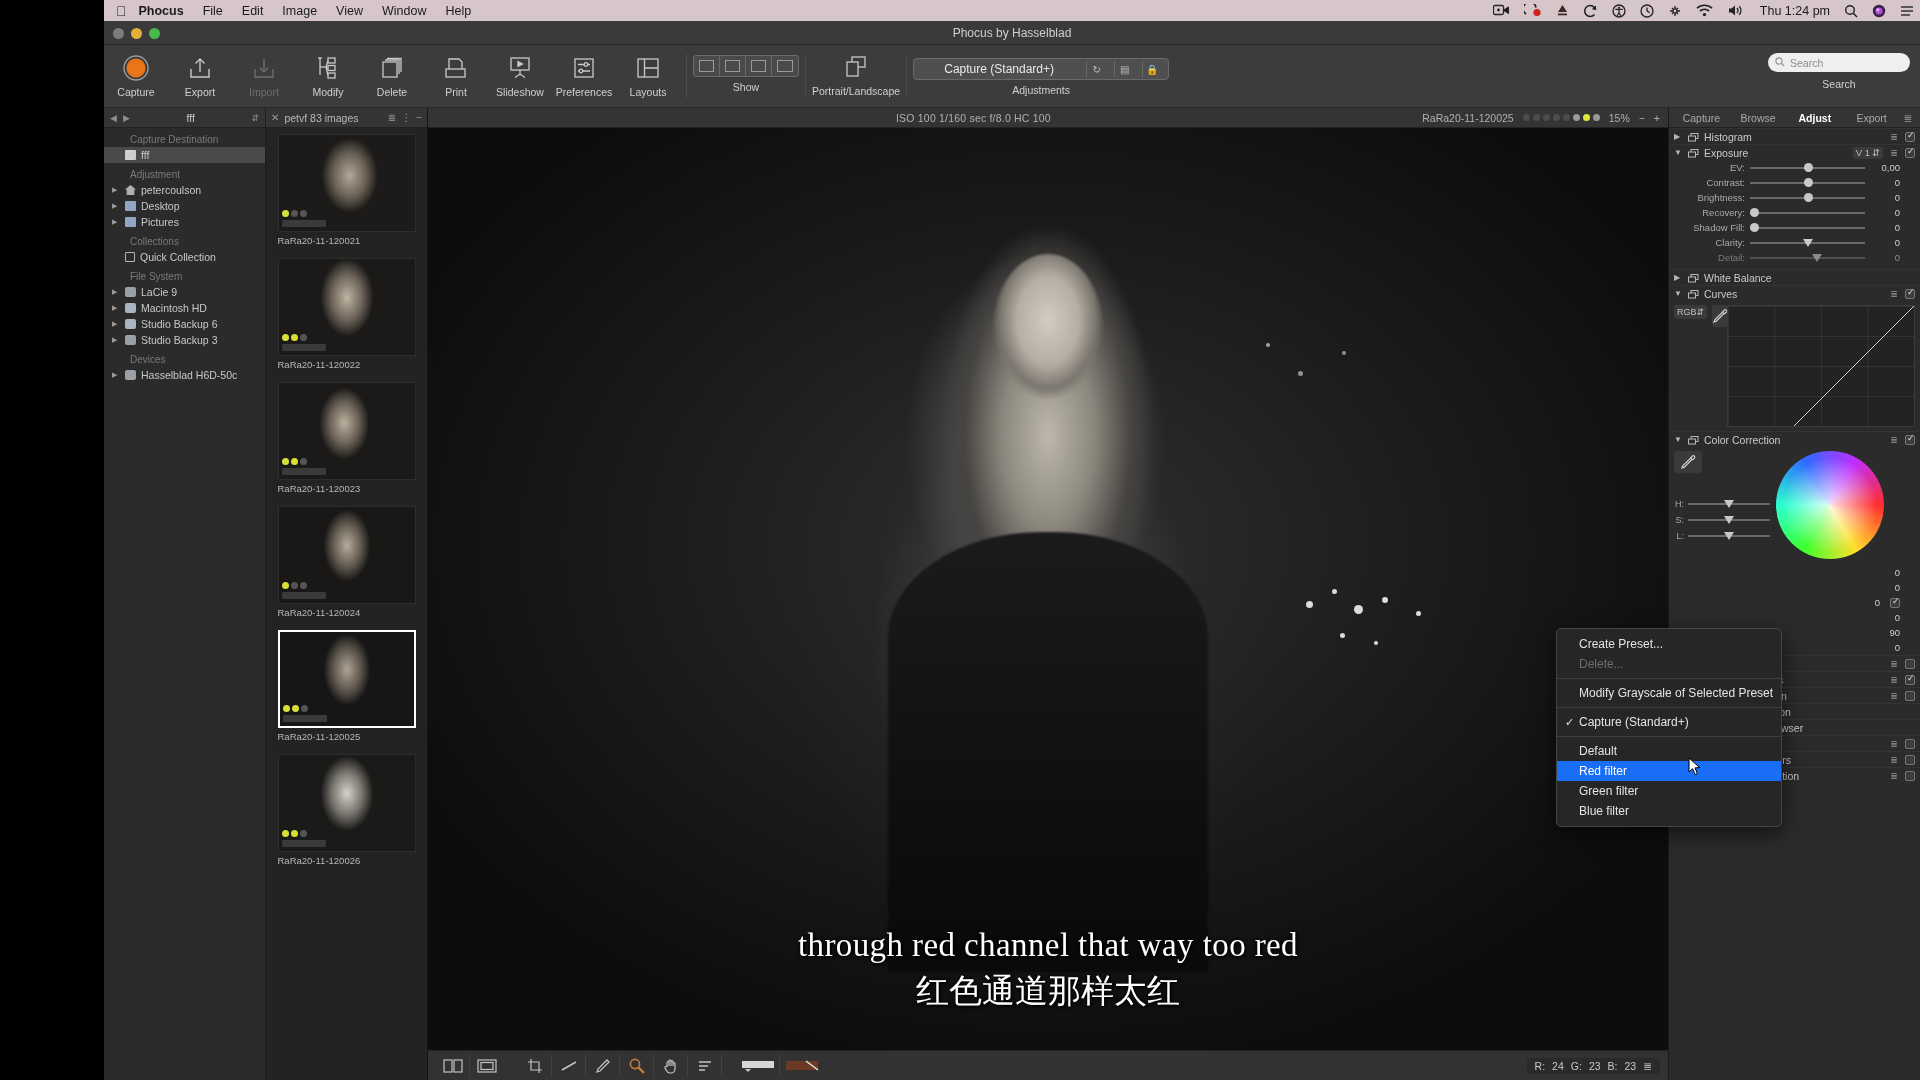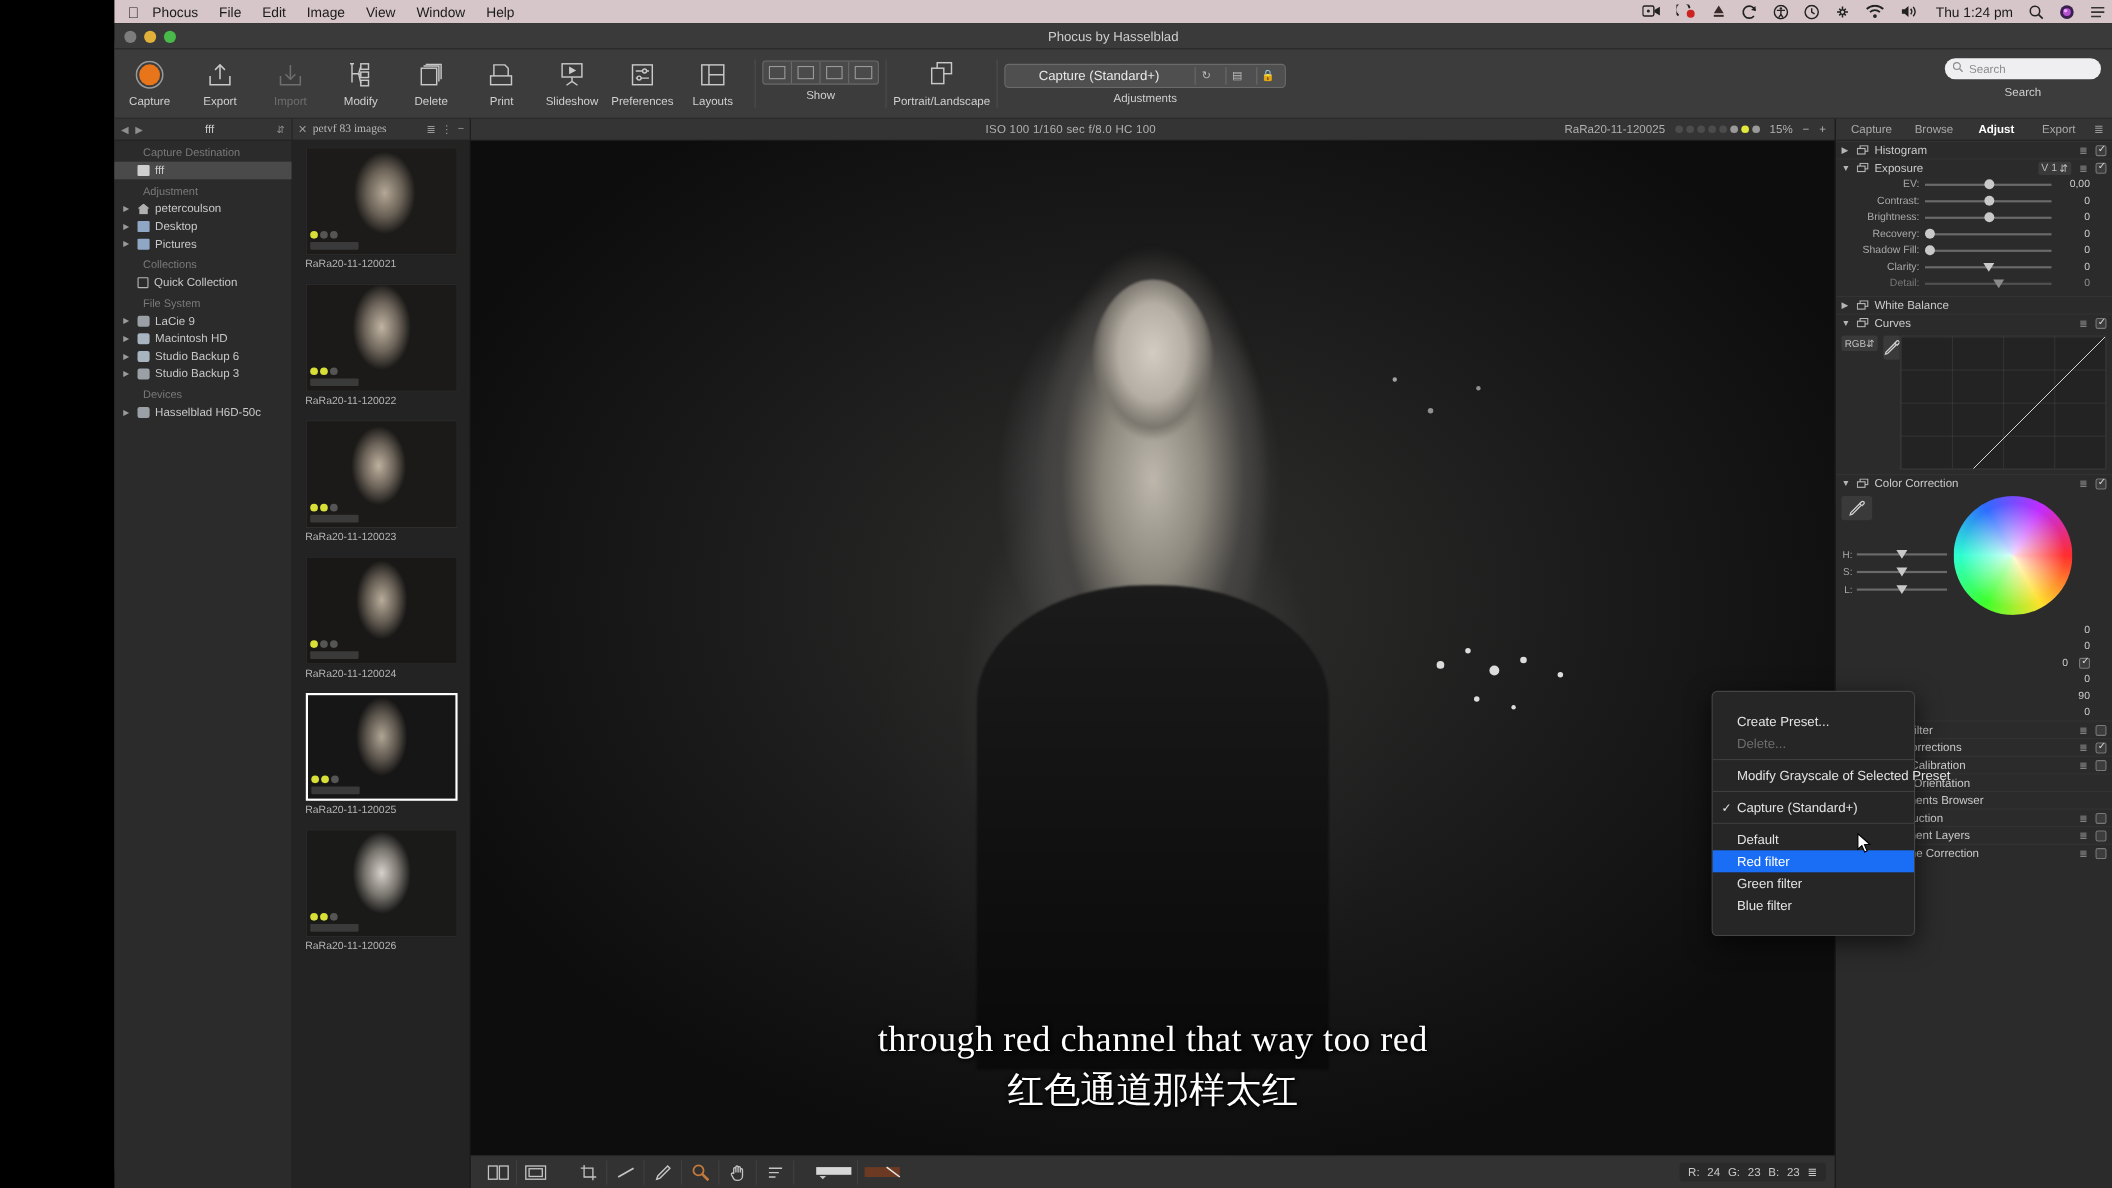--- a/index.html
+++ b/index.html
@@ -12,21 +12,21 @@
   #root { position: relative; width: 1920px; height: 1080px; background: #000; }
 
   
   .menubar {
     position: absolute; left: 104px; top: 0; width: 1816px; height: 21px;
     background: #d6c6c9; display: flex; align-items: center;
     padding: 0 6px; font-size: 12.5px; color: #1a1a1a;
   }
   .menubar .apple { font-size: 14px; margin: 0 12px 0 6px; line-height: 1; }
   .menubar .mi { margin-right: 19px; white-space: nowrap; }
-  .menubar .mi.bold { font-weight: normal; }
+  .menubar .mi.bold { font-weight: bold; }
   .menubar .spacer { flex: 1 1 auto; }
   .menubar .si { margin-left: 14px; display: flex; align-items: center; }
   .menubar .clock { margin-left: 16px; font-size: 12.5px; white-space: nowrap; }
 
   
   .window {
     position: absolute; left: 104px; top: 21px; width: 1816px; height: 1059px;
     background: #2c2c2c;
     border-radius: 19px;
   }
@@ -98,21 +98,21 @@
   .lp-ico { width: 11px; height: 10px; border-radius: 1px; display:inline-block; }
 
   
   .thumbs { width: 162px; background: #232323; border-right: 1px solid #151515; }
   .th-head {
     height: 20px; display: flex; align-items: center; gap: 5px;
     padding: 0 5px; font-size: 10.5px; color: #b8b8b8;
     background: #343434; border-bottom: 1px solid #212121;
   }
   .th-head .x { color: #9a9a9a; font-size: 10px; }
-  .th-head .lbl { flex: 1; font-family: Liberation Serif, serif; }
+  .th-head .lbl { flex: 1; }
   .th-list { padding: 6px 0 0 0; }
   .thumb { width: 138px; margin: 0 auto 12px; position: relative; }
   .thumb .pic {
     width: 138px; height: 98px; position: relative; overflow: hidden;
     background: #161616; border: 1px solid #2d2d2d;
   }
   .thumb.active .pic { border: 2px solid #ffffff; }
   .thumb .cap { font-size: 9.5px; color: #b6b6b6; text-align: left; padding-top: 3px; }
   .rate { position: absolute; left: 3px; bottom: 14px; display:flex; gap:2px; }
   .rate span { width:7px;height:7px;border-radius:50%;background:#555; }
@@ -240,23 +240,23 @@
       radial-gradient(circle at 50% 50%, rgba(255,255,255,.85) 0%, rgba(255,255,255,0) 62%),
       conic-gradient(from 90deg, #ff2d2d, #ffe02d, #3dff2d, #2dffd0, #2d6bff, #c12dff, #ff2d2d);
   }
   .hsl-row { display:flex;align-items:center;gap:4px;font-size:9px;color:#aaa;}
   .hsl-row .lb{width:10px;text-align:right;}
   .hsl-row .track{flex:1;height:2px;background:#6a6a6a;position:relative;}
   .hsl-row .kn{position:absolute;left:44%;top:-3px;width:0;height:0;border-left:5px solid transparent;border-right:5px solid transparent;border-top:8px solid #c9c9c9;}
 
   
   .ctxmenu {
-    position:absolute; left: 1556px; top: 628px; width: 185px;
+    position:absolute; left: 1556px; top: 628px; width: 226px;
     background: #262626; border:1px solid #454545; border-radius:5px;
-    box-shadow: 0 6px 22px rgba(0,0,0,.6); padding: 17px 0; z-index: 50;
+    box-shadow: 0 6px 22px rgba(0,0,0,.6); padding: 5px 0; z-index: 50;
     font-size: 12px; color: #e4e4e4;
   }
   .ctxmenu .it { height: 20px; display:flex; align-items:center; padding: 0 8px 0 22px; position:relative; white-space:nowrap;}
   .ctxmenu .it.dim { color: #6d6d6d; }
   .ctxmenu .it.hl { background: #1a6ef5; color:#fff; }
   .ctxmenu .it .ck { position:absolute; left: 8px; font-size:11px; }
   .ctxmenu .div { height:1px; background:#3f3f3f; margin: 4px 0; }
   .cursor { position:absolute; left: 1688px; top: 757px; z-index:60; }
 
   .pathlabel { font-size:10.5px;color:#c8c8c8;}

